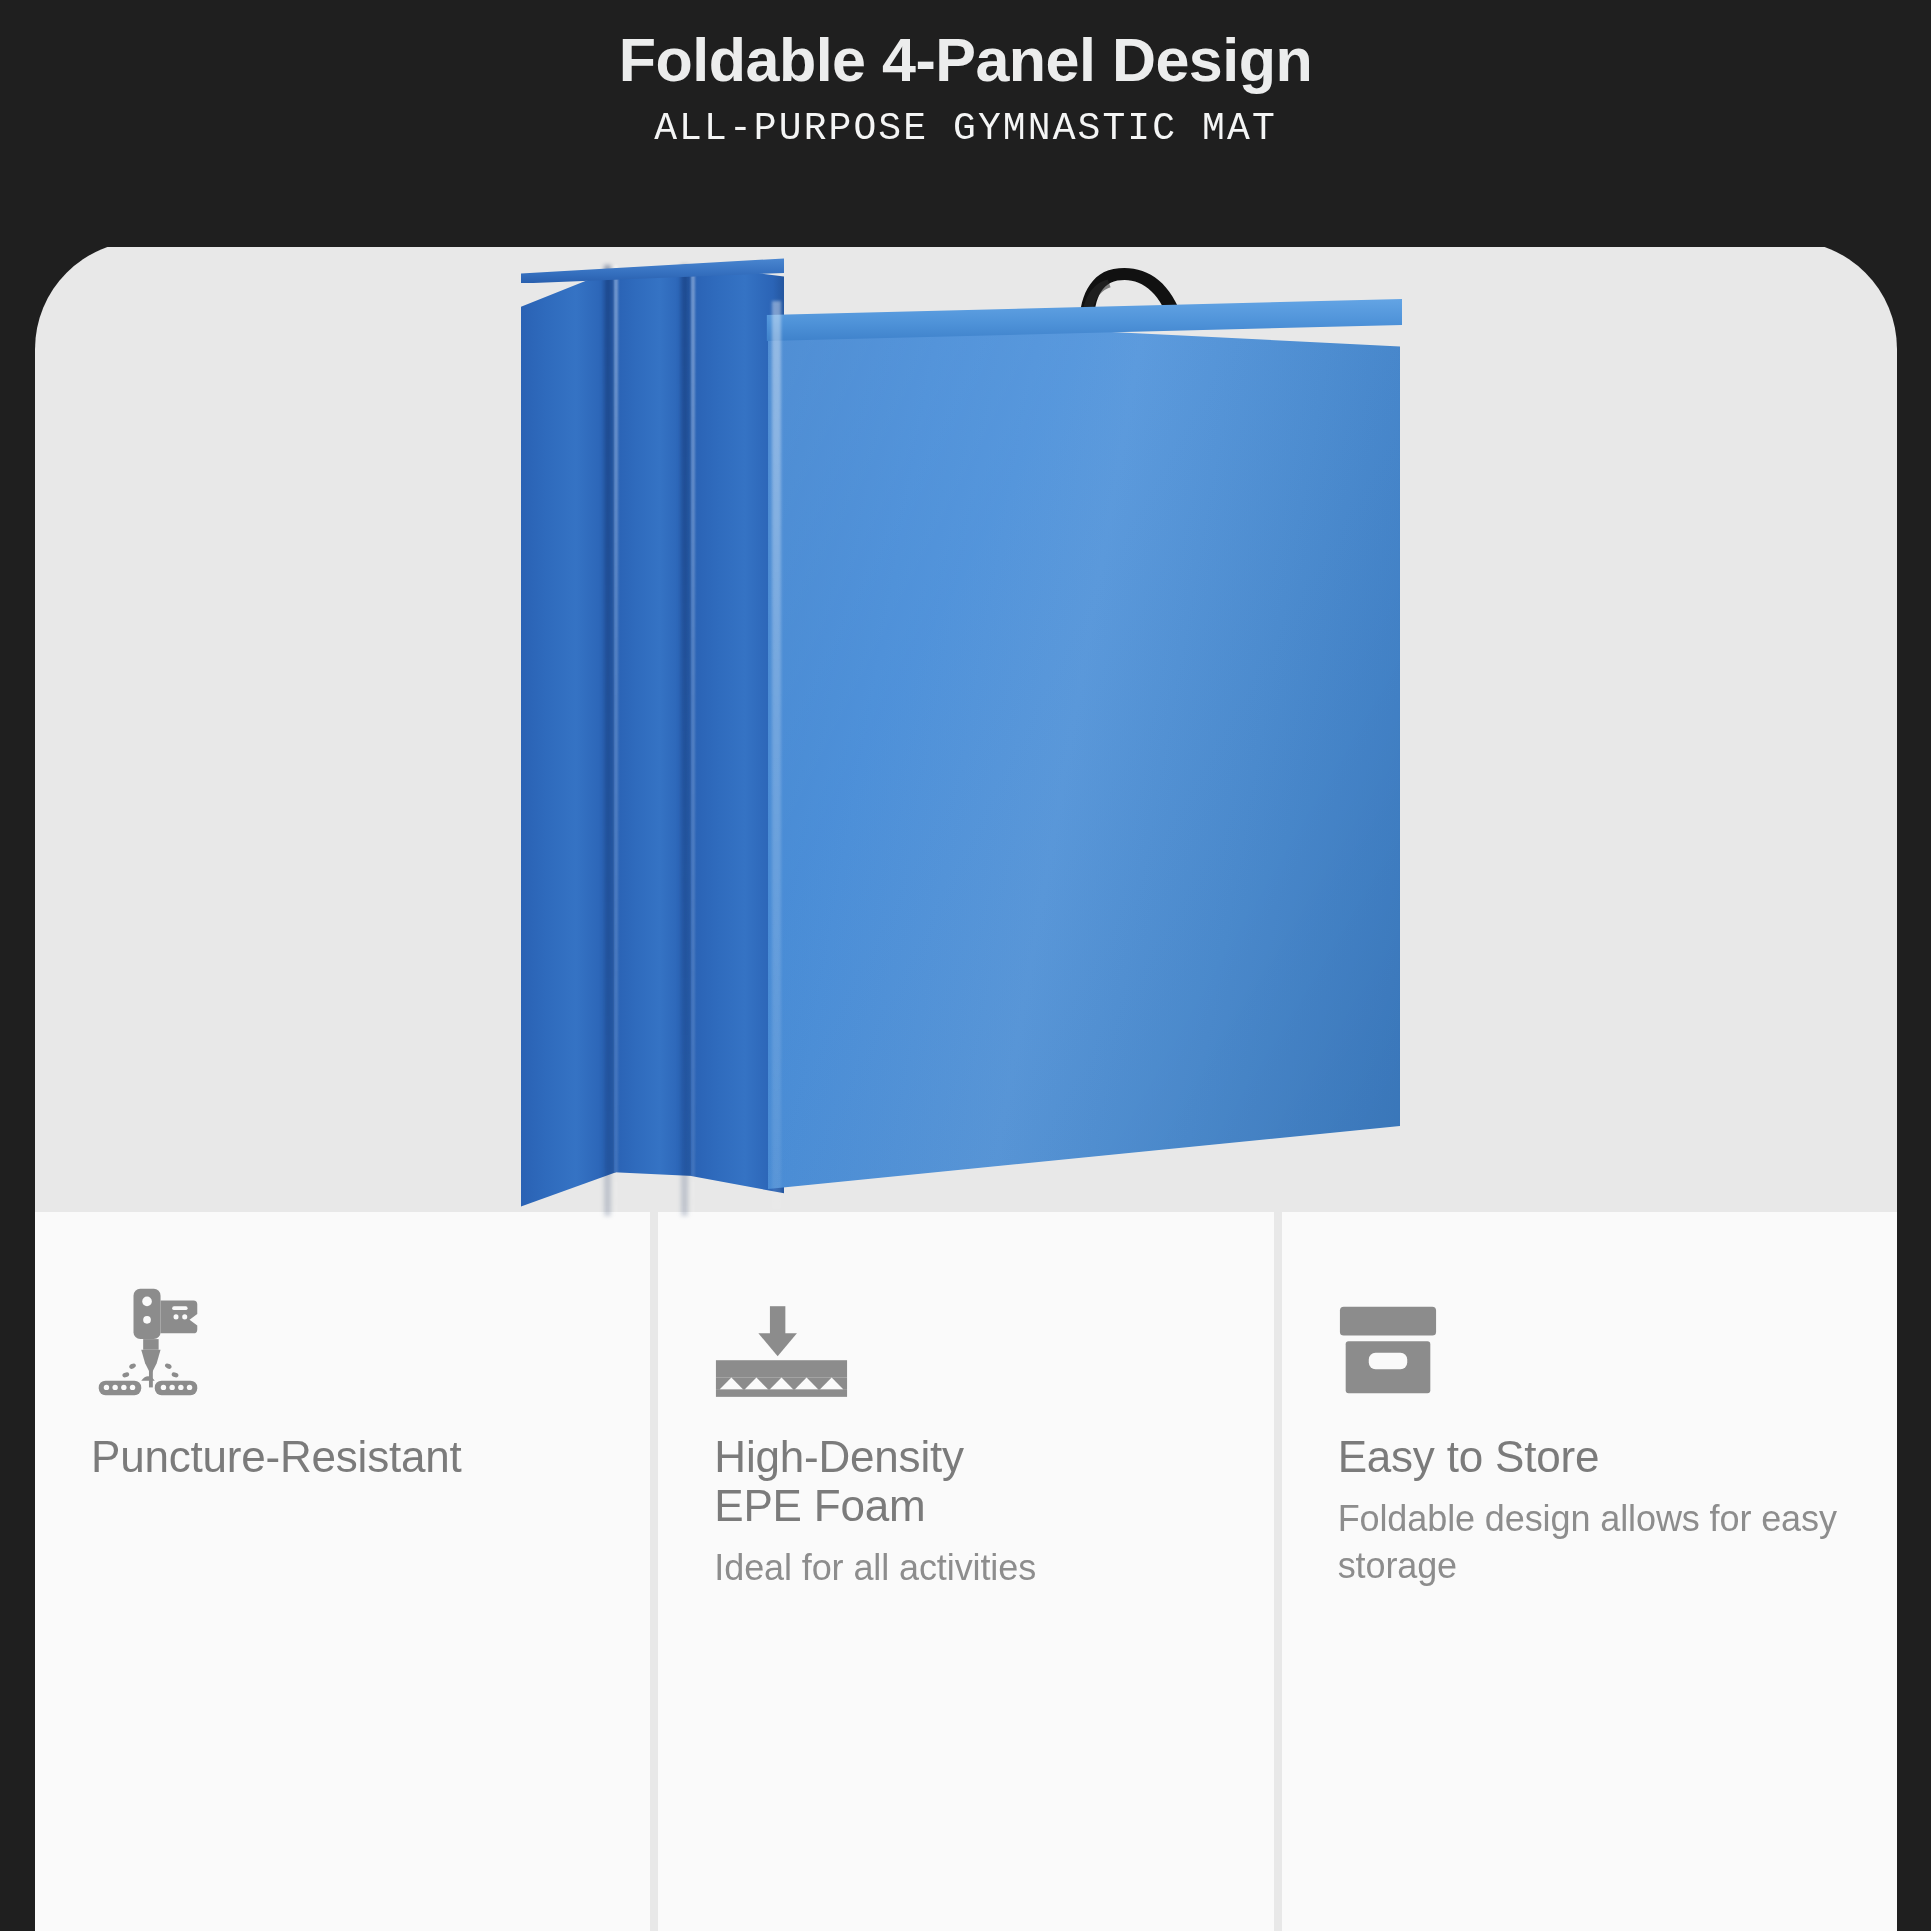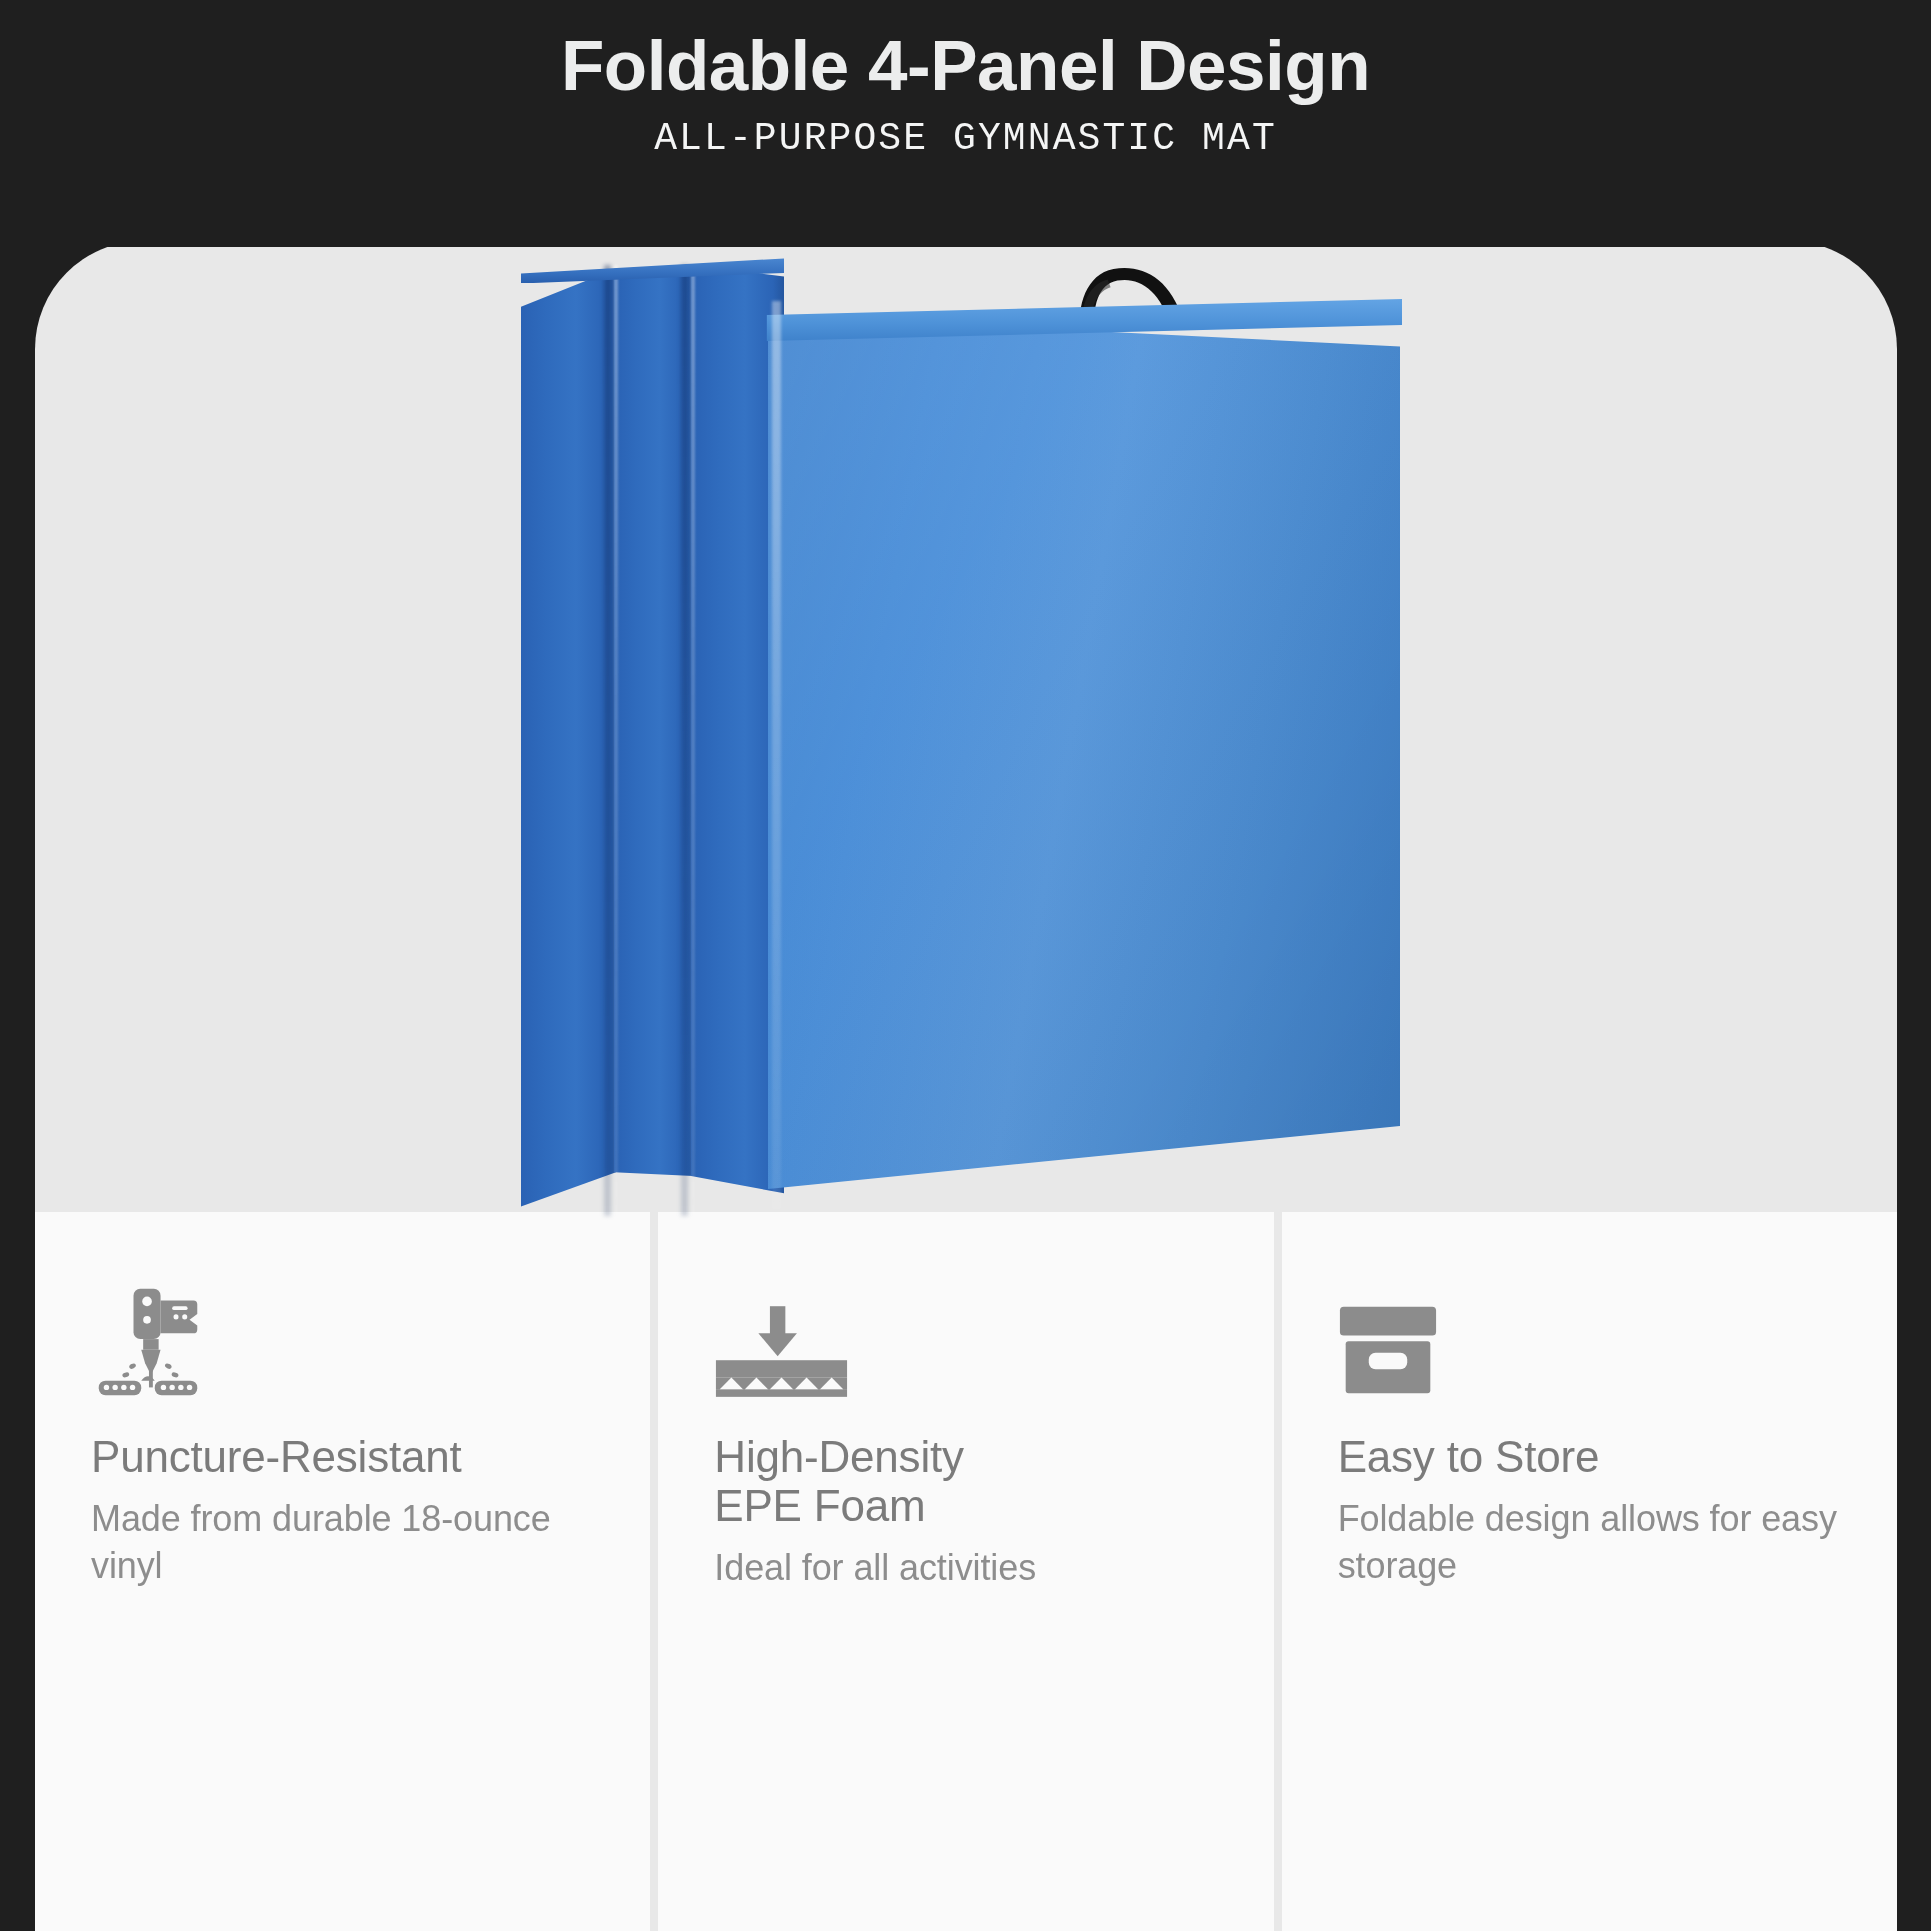--- a/index.html
+++ b/index.html
@@ -29,21 +29,21 @@
     top: 0;
     width: 1931px;
     height: 247px;
     background: #1f1f1f;
     text-align: center;
     z-index: 6;
   }
   .header-title {
     margin: 0;
     padding-top: 29px;
-    font-size: 71px;
+    font-size: 61px;
     line-height: 1.04;
     font-weight: bold;
     color: #eceded;
     letter-spacing: -0.5px;
     font-family: "Liberation Sans", sans-serif;
   }
   .header-sub {
     margin: 0;
     padding-top: 15.4px;
     font-size: 38px;
@@ -293,21 +293,20 @@
           </g>
           <g fill="#8c8c8c">
             <ellipse cx="43" cy="84" rx="3.6" ry="2.4" transform="rotate(-28 43 84)"></ellipse>
             <ellipse cx="36" cy="93" rx="3.6" ry="2.4" transform="rotate(-18 36 93)"></ellipse>
             <ellipse cx="80" cy="84" rx="3.6" ry="2.4" transform="rotate(28 80 84)"></ellipse>
             <ellipse cx="87" cy="93" rx="3.6" ry="2.4" transform="rotate(18 87 93)"></ellipse>
           </g>
         </svg>
       </div>
       <h2 class="card-title">Puncture-Resistant</h2>
-      <p class="card-desc">Made from durable 18-ounce vinyl</p>
     </div>
 
     <div class="card">
       <div class="card-icon">
         <svg width="135" height="93" viewBox="0 0 140 96">
           <g fill="#8c8c8c">
             <rect x="58" y="0" width="16" height="32"></rect>
             <path d="M46 28 h40 l-20 24 z"></path>
             <rect x="2" y="56" width="136" height="18"></rect>
             <rect x="2" y="86" width="136" height="8"></rect>

